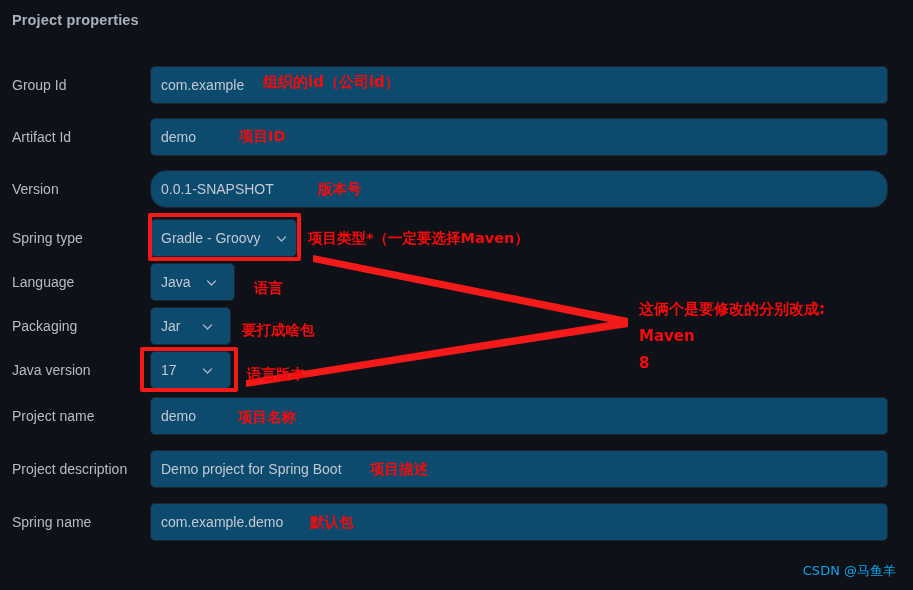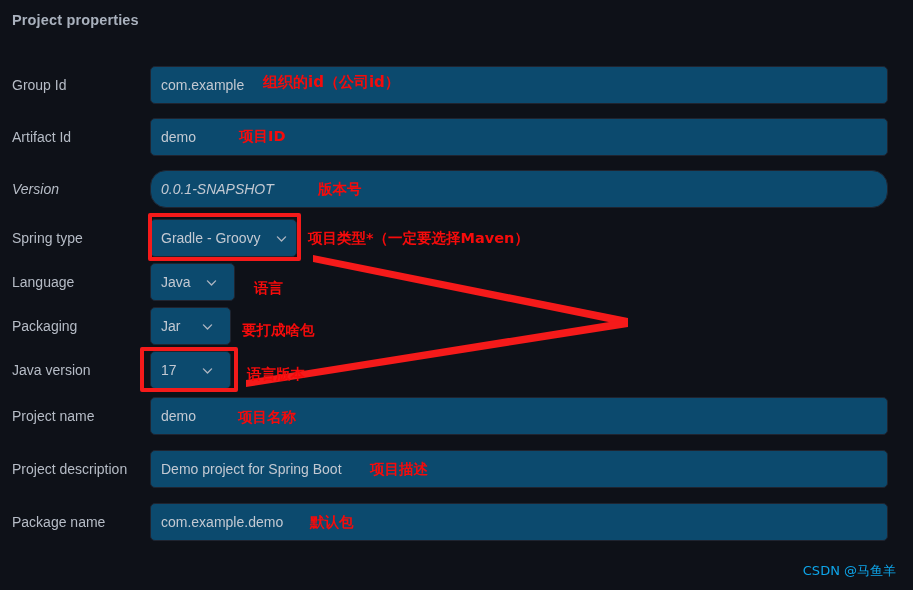--- a/index.html
+++ b/index.html
@@ -149,21 +149,21 @@
     </div>
   </div>
 
   <div class="row" style="top:118px;">
     <div class="row-label">Artifact Id</div>
     <div class="field text" style="width:738px;">
       <span class="field-value">demo</span>
     </div>
   </div>
 
-  <div class="row" style="top:170px;font-style:italic;">
+  <div class="row" style="top:170px;">
     <div class="row-label">Version</div>
     <div class="field text" style="width:738px;border-radius:16px;">
       <span class="field-value">0.0.1-SNAPSHOT</span>
     </div>
   </div>
 
   <div class="row" style="top:219px;">
     <div class="row-label">Spring type</div>
     <div class="field select" style="width:147px;">
       <span class="field-value">Gradle - Groovy</span>
@@ -219,21 +219,21 @@
   </div>
 
   <div class="row" style="top:450px;">
     <div class="row-label">Project description</div>
     <div class="field text" style="width:738px;">
       <span class="field-value">Demo project for Spring Boot</span>
     </div>
   </div>
 
   <div class="row" style="top:503px;">
-    <div class="row-label">Package name</div>
+    <div class="row-label">Spring name</div>
     <div class="field text" style="width:738px;">
       <span class="field-value">com.example.demo</span>
     </div>
   </div>
 
   <div class="redbox" style="left:148px; top:213px; width:153px; height:48px;"></div>
   <div class="redbox" style="left:140px; top:347px; width:98px; height:45px;"></div>
 
   <svg class="arrows" viewBox="0 0 913 590">
     <polygon points="313,255 628,318 628,326 313,262" fill="#f51a1a"></polygon>
@@ -253,16 +253,21 @@
   <div class="anno sm" style="left:242px; top:321px;">要打成啥包</div>
 
   <div class="anno sm" style="left:247px; top:365px;">语言版本</div>
 
   <div class="anno sm" style="left:238px; top:408px;">项目名称</div>
 
   <div class="anno sm" style="left:370px; top:460px;">项目描述</div>
 
   <div class="anno sm" style="left:310px; top:513px;">默认包</div>
 
+  <div class="anno-block" style="left:639px; top:296px;">
+    <div>这俩个是要修改的分别改成:</div>
+    <div>Maven</div>
+    <div>8</div>
+  </div>
 
   <div class="watermark">CSDN @马鱼羊</div>
 
 </div>
 
 </body></html>

